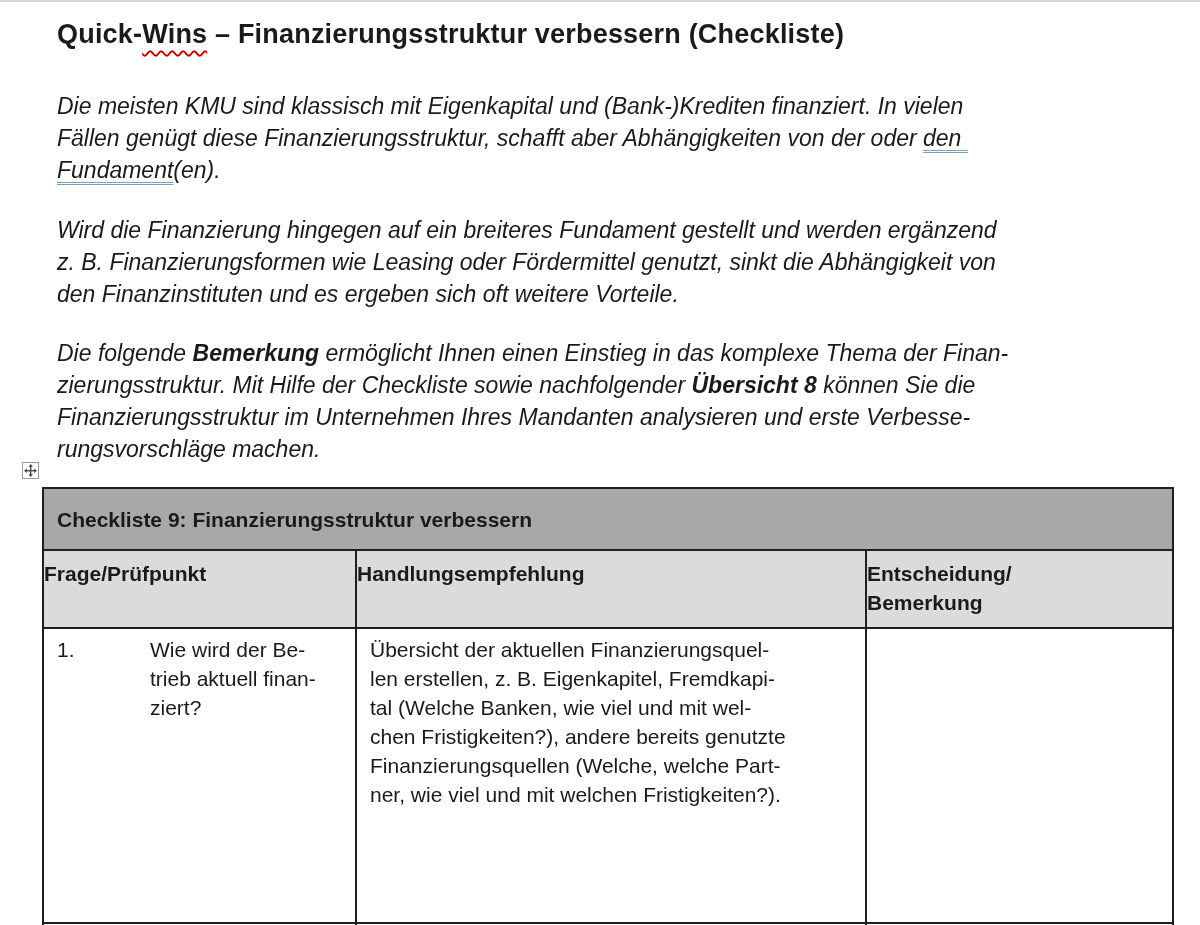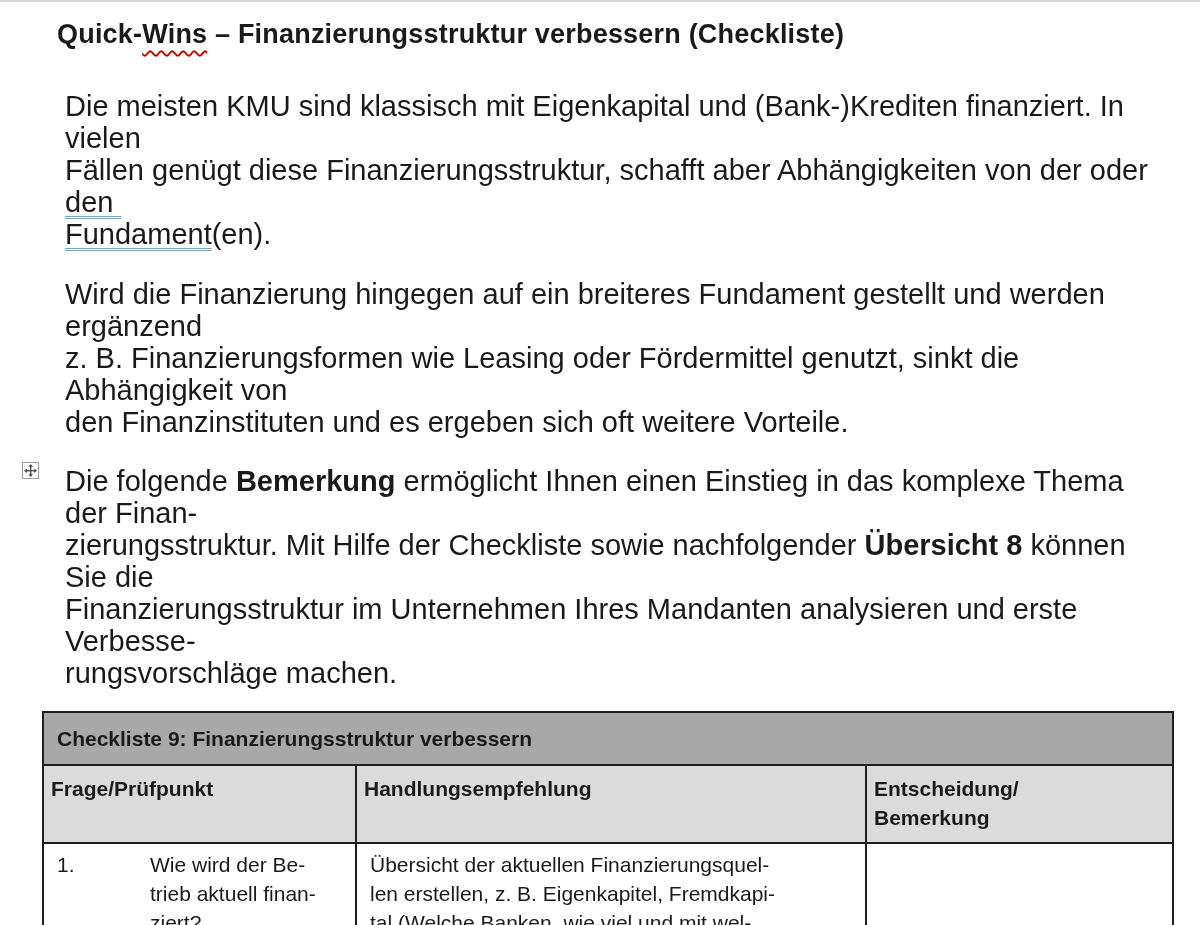--- a/index.html
+++ b/index.html
@@ -23,25 +23,26 @@
   }
   h1.doc-title {
     margin: 6px 12px 0 0;
     font-size: 27px;
     line-height: 44px;
     font-weight: bold;
     white-space: pre-wrap;
     letter-spacing: 0.2px;
   }
   .para {
-    margin: 8px;
+    margin: 0;
     width: 1100px;
-    font-size: 29px;
+    font-size: 23px;
     line-height: 32px;
     white-space: pre-wrap;
+    font-style: italic;
   }
   .para.p1 { margin-top: 34px; }
   .para.p2 { margin-top: 28px; }
   .para.p3 { margin-top: 27px; }
   .b { font-weight: bold; }
   .spell {
     text-decoration: underline;
     text-decoration-style: wavy;
     text-decoration-color: var(--color-spellcheck_underline, #c00000);
     text-decoration-thickness: 2px;
@@ -74,30 +75,30 @@
   }
   table.checklist td, table.checklist th {
     border: 2px solid var(--color-table_border, #1f1f1f);
     vertical-align: top;
     text-align: left;
     box-sizing: border-box;
     overflow: hidden;
   }
   tr.title-row td {
     background: var(--color-table_title_bg, #a8a8a8);
-    height: 53px;
+    height: 62px;
     font-weight: bold;
     padding: 0 13px;
     vertical-align: middle;
   }
   tr.head-row th {
     background: var(--color-table_header_bg, #dbdbdb);
     height: 78px;
     font-weight: bold;
-    padding: 8px 7px;
+    padding: 8px 0;
     white-space: pre-line;
   }
   tr.data-row td { padding: 6px 13px; background: #fff; }
   tr.row1 td { height: 295px; }
   tr.row2 td { height: 120px; }
   .q-flex { display: flex; align-items: flex-start; }
   .q-flex .num { flex: 0 0 93px; }
   .q-flex .q { flex: 1; white-space: pre-line; }
   .rec { white-space: pre-line; }
 </style>

